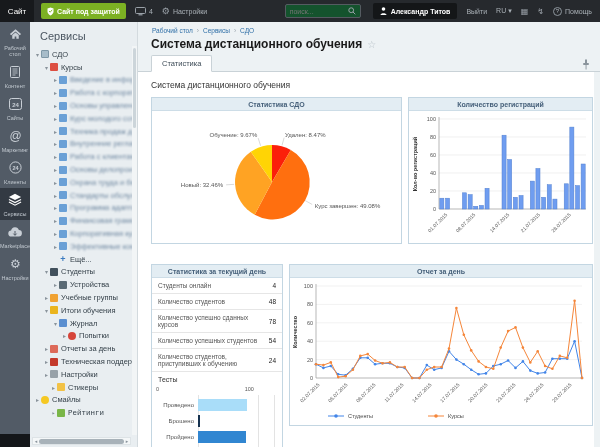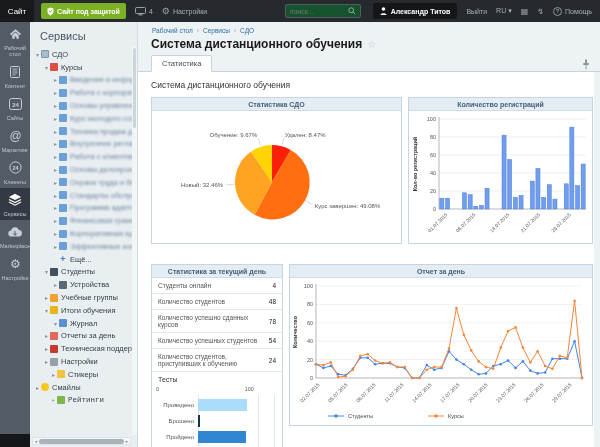--- a/index.html
+++ b/index.html
@@ -305,20 +305,25 @@
         </div>
         <div class="tree-row" style="padding-left: 13px;">
           <span class="arrow">▾</span>
           <span class="ticon ti-results"></span>
           <span class="tlabel">Итоги обучения</span>
         </div>
         <div class="tree-row" style="padding-left: 22px;">
           <span class="arrow">▾</span>
           <span class="ticon ti-journal"></span>
           <span class="tlabel">Журнал</span>
+        </div>
+        <div class="tree-row" style="padding-left: 31px;">
+          <span class="arrow">▸</span>
+          <span class="ticon ti-attempts"></span>
+          <span class="tlabel">Попытки</span>
         </div>
         <div class="tree-row" style="padding-left: 13px;">
           <span class="arrow">▸</span>
           <span class="ticon ti-reports"></span>
           <span class="tlabel">Отчеты за день</span>
         </div>
         <div class="tree-row" style="padding-left: 13px;">
           <span class="arrow">▸</span>
           <span class="ticon ti-phone"></span>
           <span class="tlabel">Техническая поддержка</span>

